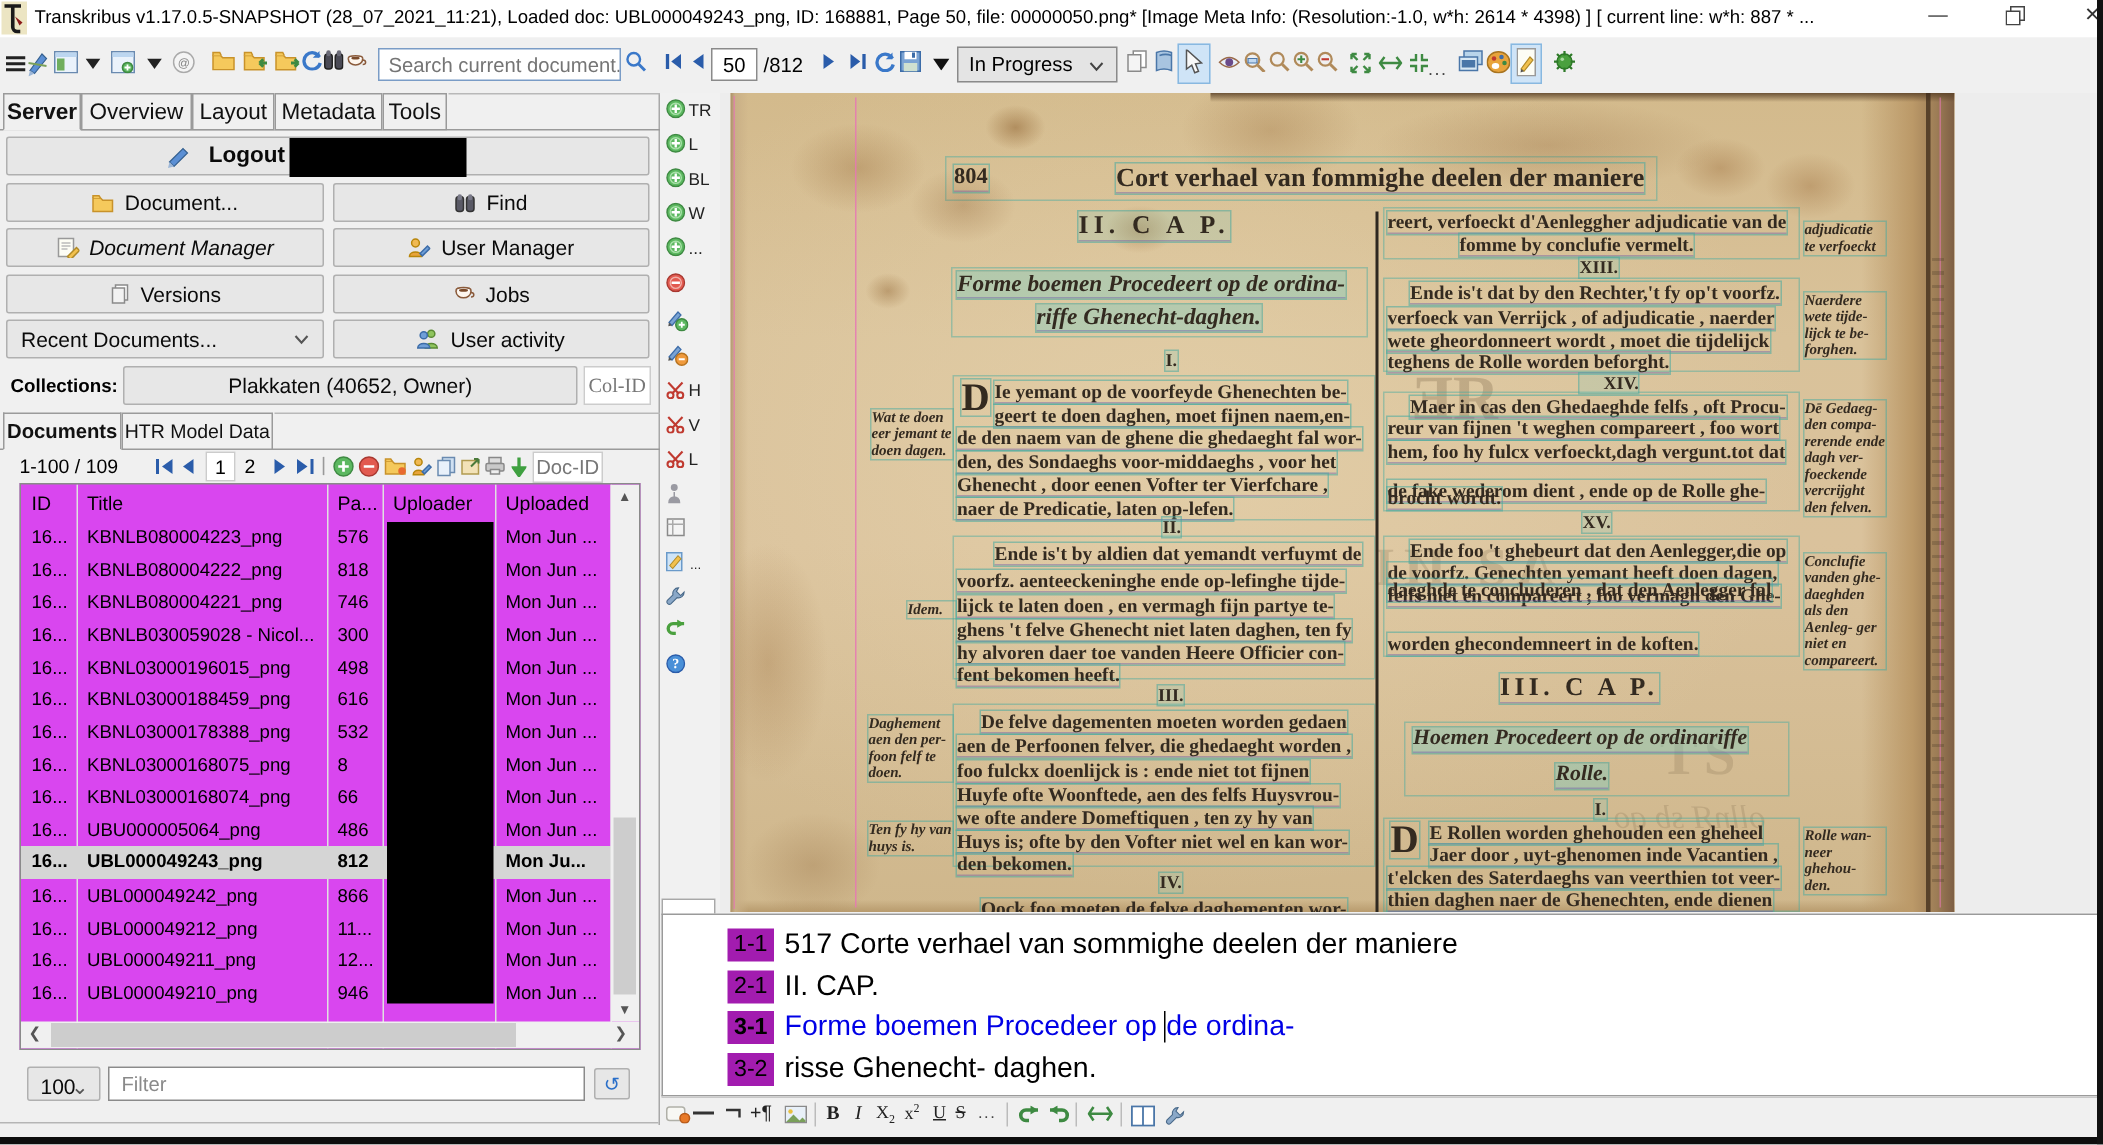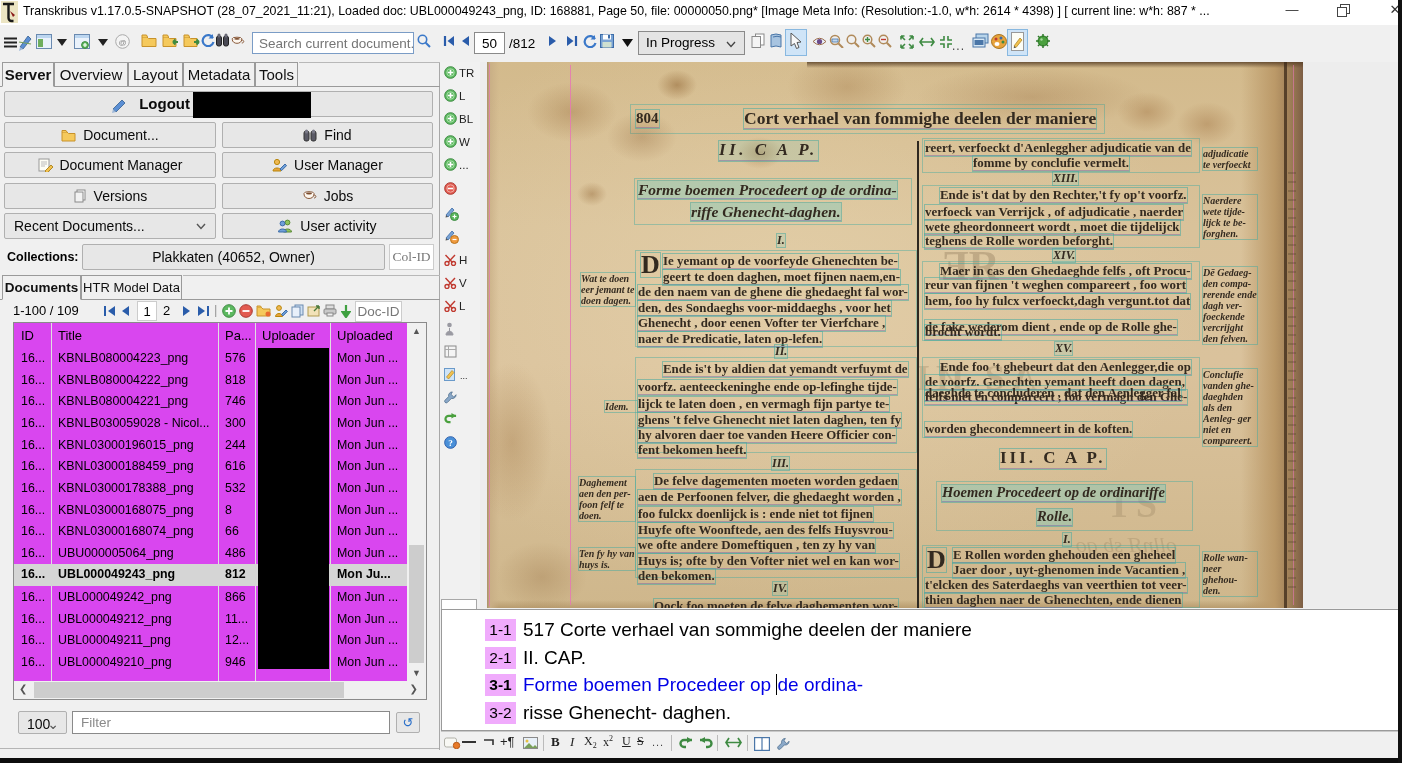--- a/index.html
+++ b/index.html
@@ -35,28 +35,28 @@
 #iconstrip { position:absolute; left:440px; top:62px; width:40px; height:545px; background:#f1f1f1; }
 .istep { position:absolute; left:4px; width:36px; height:16px; font-size:11.5px; color:#222; white-space:nowrap; }
 .ilbl { vertical-align:2px; margin-left:2px; }
 
 
 #canvas { position:absolute; left:480px; top:62px; width:918px; height:546px; background:#ededed; overflow:hidden; }
 #photo { position:absolute; left:7px; top:0px; width:816px; height:546px; background:#d3bc8f; overflow:hidden; font-family:"Liberation Serif", serif; color:#332a20; }
 .pl { position:absolute; white-space:nowrap; font-weight:bold; outline:1px solid rgba(70,170,160,0.55); line-height:1.1; }
 .bl { font-size:12.9px; border-bottom:1px solid rgba(100,80,170,0.4); }
 .hfill { background:rgba(120,205,195,0.4); }
-.tfill { background:rgba(120,205,195,0.2);font-style:italic; }
+.tfill { background:rgba(120,205,195,0.2); }
 .ub { border-bottom:1px solid rgba(100,80,170,0.4); }
 .mn { position:absolute; font-style:italic; font-weight:bold; font-size:10px; line-height:11px; outline:1px solid rgba(70,170,160,0.5); }
 .rg { position:absolute; outline:1px solid rgba(70,170,160,0.45); }
 
 
 #transcript { position:absolute; left:441px; top:609px; width:957px; height:122px; background:#fff; border:1px solid #9a9a9a; border-right:none; overflow:hidden; }
-.badge { position:absolute; left:43px; width:31px; height:22px; background:#f0abfc; color:#000; font-size:15.5px; text-align:center; line-height:22px; }
+.badge { position:absolute; left:43px; width:31px; height:22px; background:#a21caf; color:#000; font-size:15.5px; text-align:center; line-height:22px; }
 .tline { position:absolute; left:81px; font-size:19px; color:#000; white-space:nowrap; }
 
 
 #btoolbar { position:absolute; left:441px; top:731px; width:957px; height:26px; background:#f0f0f0; border-top:1px solid #c8c8c8; }
 .bti { position:absolute; top:5px; }
 .sep { top:3px; width:1px; height:16px; background:#bbb; }
 
 #blackbottom { position:absolute; left:0; top:758px; width:1402px; height:5px; background:#0d0d0d; }
 #blackright { position:absolute; left:1398px; top:0; width:4px; height:763px; background:#111; }
 </style>
@@ -279,21 +279,21 @@
         <path d="M1 3 h5 l1.5 1.5 H14 v7.5 H1 Z" fill="#f5c95c" stroke="#c8922a"></path>
         <path d="M1 3 V1.5 h4 l1 1.5" fill="#f5c95c" stroke="#c8922a"></path>
       </svg> Document...</div>
   <div class="btn" style="left:222px; top:60px; width:211px; height:26px;"><svg class="bic" width="14" height="13" viewBox="0 0 14 13">
         <rect x="1" y="2" width="5" height="10" rx="2" fill="#5a5a66" stroke="#333"></rect>
         <rect x="8" y="2" width="5" height="10" rx="2" fill="#5a5a66" stroke="#333"></rect>
         <rect x="2" y="0.5" width="3" height="4" rx="1.5" fill="#7a7a88"></rect>
         <rect x="9" y="0.5" width="3" height="4" rx="1.5" fill="#7a7a88"></rect>
       </svg> Find</div>
 
-  <div class="btn" style="left:4px; top:90px; width:212px; height:26px;"><svg class="bic" width="15" height="14" viewBox="0 0 15 14">
+  <div class="btn" style="left:4px; top:90px; width:212px; height:26px;font-style:italic;"><svg class="bic" width="15" height="14" viewBox="0 0 15 14">
         <rect x="1" y="1" width="10" height="12" fill="#fdfdf5" stroke="#999"></rect>
         <path d="M3 4 h6 M3 6 h6 M3 8 h4" stroke="#bbb" stroke-width="1"></path>
         <path d="M7 13 L13 7 l2 2 -6 6 Z" fill="#f2c14e" stroke="#b08a28"></path>
       </svg> Document Manager</div>
   <div class="btn" style="left:222px; top:90px; width:211px; height:26px;"><svg class="bic" width="15" height="14" viewBox="0 0 15 14">
         <circle cx="5" cy="4" r="2.6" fill="#f0b952" stroke="#b8860b"></circle>
         <path d="M1 13 c0-4 8-4 8 0 Z" fill="#e8a43c" stroke="#b8860b"></path>
         <path d="M8 11 L13 6 l1.6 1.6 L9.6 12.6 Z" fill="#6f9fd8" stroke="#3c6ca8"></path>
       </svg> User Manager</div>
 
@@ -416,21 +416,21 @@
       </div>
     <div class="trow" style="top:90px;">
         <span class="c1">16...</span>
         <span class="c2">KBNLB030059028 - Nicol...</span>
         <span class="c3">300</span>
         <span class="c5">Mon Jun ...</span>
       </div>
     <div class="trow" style="top:112px;">
         <span class="c1">16...</span>
         <span class="c2">KBNL03000196015_png</span>
-        <span class="c3">244</span>
+        <span class="c3">498</span>
         <span class="c5">Mon Jun ...</span>
       </div>
     <div class="trow" style="top:133px;">
         <span class="c1">16...</span>
         <span class="c2">KBNL03000188459_png</span>
         <span class="c3">616</span>
         <span class="c5">Mon Jun ...</span>
       </div>
     <div class="trow" style="top:155px;">
         <span class="c1">16...</span>
@@ -678,21 +678,21 @@
     <div class="pl tfill" style="left:286px;top:520px;font-size:12px;">IV.</div>
     <div class="pl bl" style="left:167px;top:537px;">Oock foo moeten  de felve daghementen wor-</div>
 
     <div class="pl bl" style="left:438px;top:79px;">reert, verfoeckt d'Aenleggher  adjudicatie van de</div>
     <div class="pl bl" style="left:438px;top:94px;margin-left:48px;">fomme by conclufie vermelt.</div>
     <div class="pl tfill" style="left:566px;top:110px;font-size:12px;">XIII.</div>
     <div class="pl bl" style="left:453px;top:126px;">Ende is't dat by den Rechter,'t fy op't voorfz.</div>
     <div class="pl bl" style="left:438px;top:143px;">verfoeck van Verrijck ,  of adjudicatie ,  naerder</div>
     <div class="pl bl" style="left:438px;top:158px;">wete gheordonneert wordt ,  moet  die  tijdelijck</div>
     <div class="pl bl" style="left:438px;top:172px;">teghens de Rolle worden beforght.</div>
-    <div class="pl tfill" style="left:566px;top:187px;font-size:12px;">XIV.</div>
+    <div class="pl tfill" style="left:566px;top:187px;font-size:12px;padding-left:16px;">XIV.</div>
     <div class="pl bl" style="left:453px;top:202px;">Maer in cas den Ghedaeghde felfs , oft Procu-</div>
     <div class="pl bl" style="left:438px;top:216px;">reur van fijnen 't weghen compareert ,  foo  wort</div>
     <div class="pl bl" style="left:438px;top:232px;">hem, foo hy fulcx verfoeckt,dagh vergunt.tot dat</div>
     <div class="pl bl" style="left:438px;top:258px;">de fake wederom dient ,  ende  op de Rolle ghe-</div>
     <div class="pl bl" style="left:438px;top:263px;">brocht wordt.</div>
     <div class="pl tfill" style="left:568px;top:280px;font-size:12px;">XV.</div>
     <div class="pl bl" style="left:453px;top:298px;">Ende foo 't ghebeurt dat den  Aenlegger,die op</div>
     <div class="pl bl" style="left:438px;top:313px;">de voorfz. Genechten yemant heeft doen dagen,</div>
     <div class="pl bl" style="left:438px;top:328px;">felfs niet en compareert ,  foo  vermagh den Ghe-</div>
     <div class="pl bl" style="left:438px;top:324px;text-align:right;">daeghde te concluderen  ,  dat  den  Aenlegger  fal</div>

